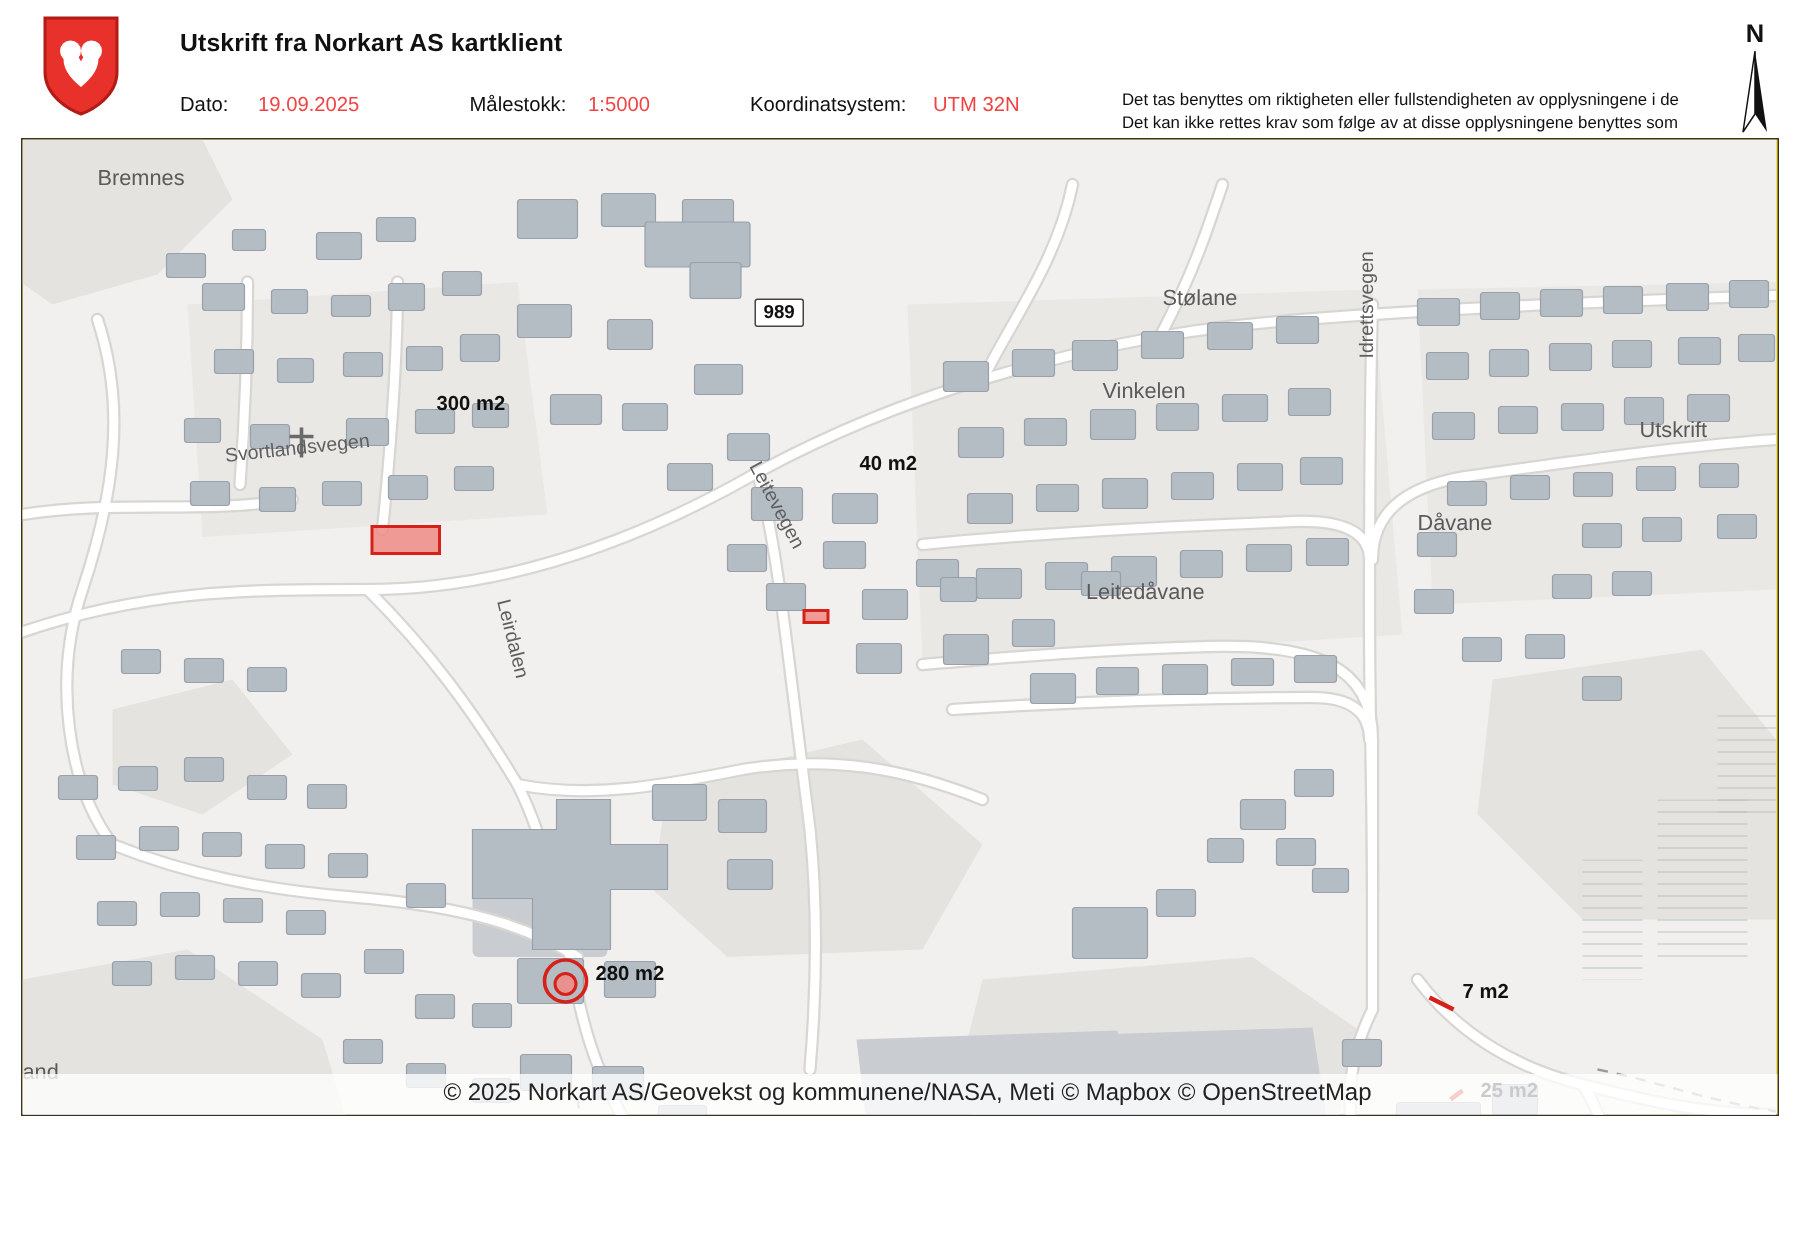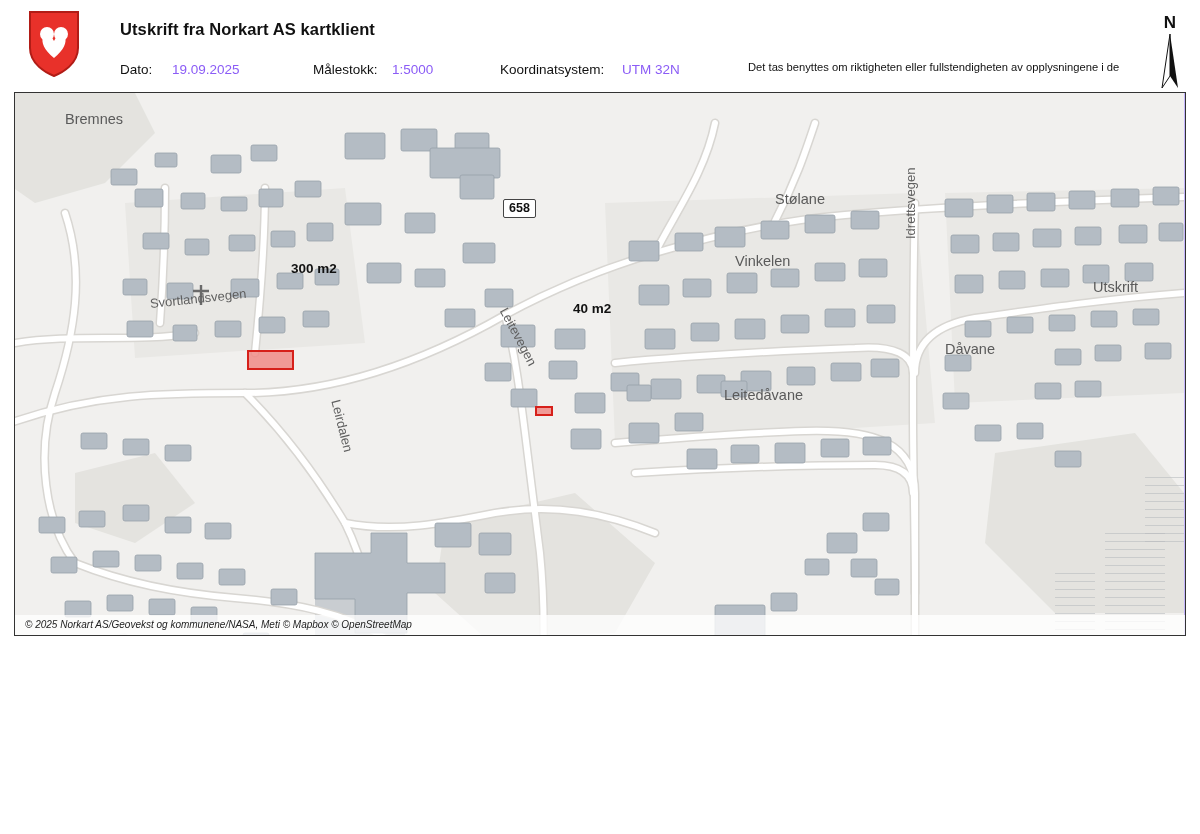--- a/index.html
+++ b/index.html
@@ -41,21 +41,21 @@
   .meta-label {
     position: absolute;
     top: 62px;
     font-size: 13.5px;
     color: #111;
   }
   .meta-value {
     position: absolute;
     top: 62px;
     font-size: 13.5px;
-    color: #8b5cf6;
+    color: #ef4444;
   }
   #lbl-dato { left: 120px; }
   #val-dato { left: 172px; }
   #lbl-malestokk { left: 313px; }
   #val-malestokk { left: 392px; }
   #lbl-koord { left: 500px; }
   #val-koord { left: 622px; }
 
   #disclaimer {
     position: absolute;
@@ -81,37 +81,37 @@
     font-size: 17px;
     font-weight: bold;
     color: #111;
     line-height: 1;
   }
 
   
   #map-frame {
     position: absolute;
     left: 14px; top: 92px;
-    width: 1172px; height: 544px;
+    width: 1172px; height: 652px;
     border: 1.5px solid #333;
-    background: #c4b5fd;
+    background: #fde047;
     overflow: hidden;
+    text-align: center;
   }
   #map-svg { display: block; }
 
   
   #attribution {
     position: absolute;
     left: 0; bottom: 0;
     width: 100%;
     background: rgba(255,255,255,0.78);
-    font-size: 10px;
+    font-size: 16px;
     color: #222;
     padding: 4px 0 5px 10px;
-    font-style: italic;
   }
 
   
   .map-label {
     position: absolute;
     font-family: "Liberation Sans", sans-serif;
     color: #4a4a4a;
     white-space: nowrap;
     pointer-events: none;
   }
@@ -161,20 +161,21 @@
     <div class="meta-value" id="val-dato">19.09.2025</div>
 
     <div class="meta-label" id="lbl-malestokk">Målestokk:</div>
     <div class="meta-value" id="val-malestokk">1:5000</div>
 
     <div class="meta-label" id="lbl-koord">Koordinatsystem:</div>
     <div class="meta-value" id="val-koord">UTM 32N</div>
 
     <div id="disclaimer">
       <div>Det tas benyttes om riktigheten eller fullstendigheten av opplysningene i de</div>
+      <div>Det kan ikke rettes krav som følge av at disse opplysningene benyttes som</div>
     </div>
 
     <div id="north-arrow">
       <div class="n-letter">N</div>
       <svg width="36" height="58" viewBox="0 0 36 58" style="margin-top:1px;">
         <polygon points="18,2 26,56 18,44" fill="#111111"></polygon>
         <polygon points="18,2 10,56 18,44" fill="#ffffff" stroke="#111111" stroke-width="1"></polygon>
       </svg>
     </div>
   </div>
@@ -468,21 +469,21 @@
     <div class="map-label place-label" style="left:1078px; top:186px;">Utskrift</div>
     <div class="map-label place-label" style="left:930px; top:248px;">Dåvane</div>
     <div class="map-label place-label" style="left:709px; top:294px;">Leitedåvane</div>
     <div class="map-label place-label" style="left:0px; top:614px;">and</div>
 
     <div class="map-label street-label" style="left:135px; top:203px; transform: rotate(-6deg); transform-origin: left center;">Svortlandsvegen</div>
     <div class="map-label street-label" style="left:495px; top:212px; transform: rotate(62deg); transform-origin: left top;">Leitevegen</div>
     <div class="map-label street-label" style="left:328px; top:305px; transform: rotate(76deg); transform-origin: left top;">Leirdalen</div>
     <div class="map-label street-label" style="left:888px; top:146px; transform: rotate(-90deg); transform-origin: left top;">Idrettsvegen</div>
 
-    <div class="route-shield" style="left:488px; top:106px;">658</div>
+    <div class="route-shield" style="left:488px; top:106px;">989</div>
 
     <div class="measure" style="left:276px; top:168px;">300 m2</div>
     <div class="measure" style="left:558px; top:208px;">40 m2</div>
     <div class="measure" style="left:382px; top:548px;">280 m2</div>
     <div class="measure" style="left:960px; top:560px;">7 m2</div>
     <div class="measure" style="left:972px; top:626px;">25 m2</div>
 
     <div id="attribution">© 2025 Norkart AS/Geovekst og kommunene/NASA, Meti © Mapbox © OpenStreetMap</div>
   </div>
 

